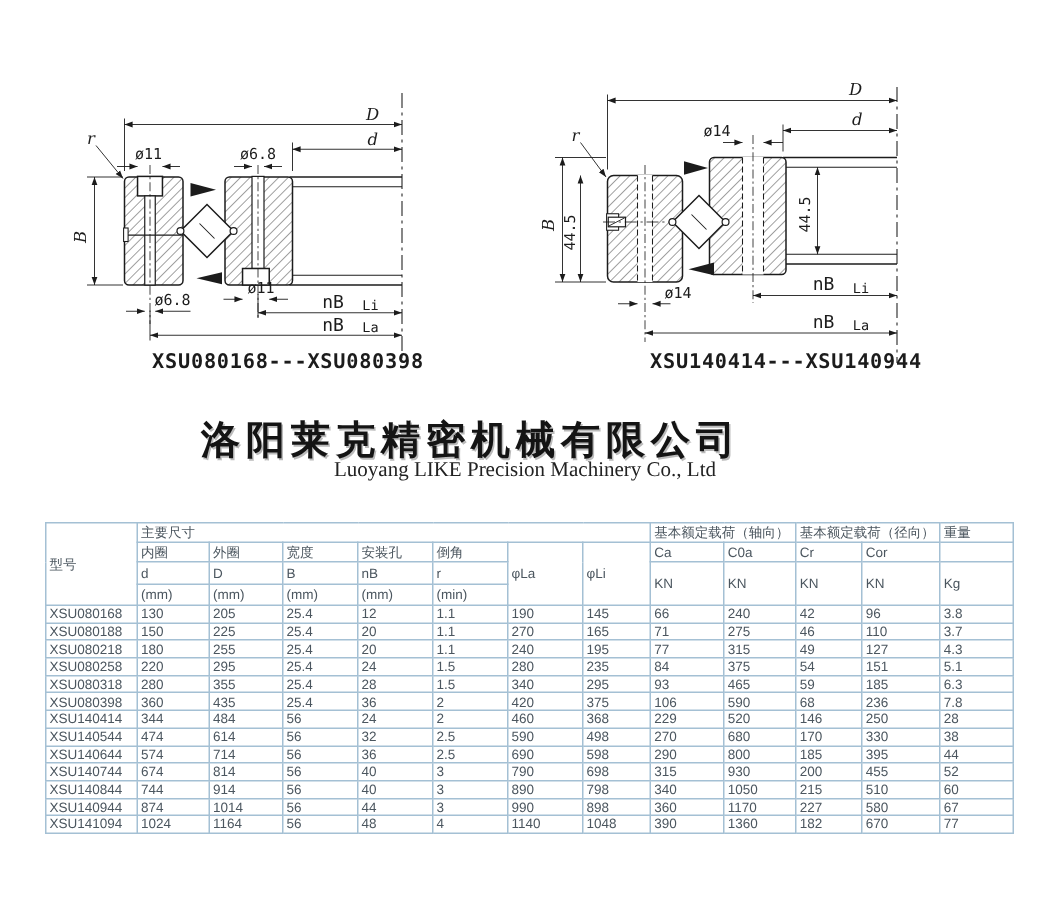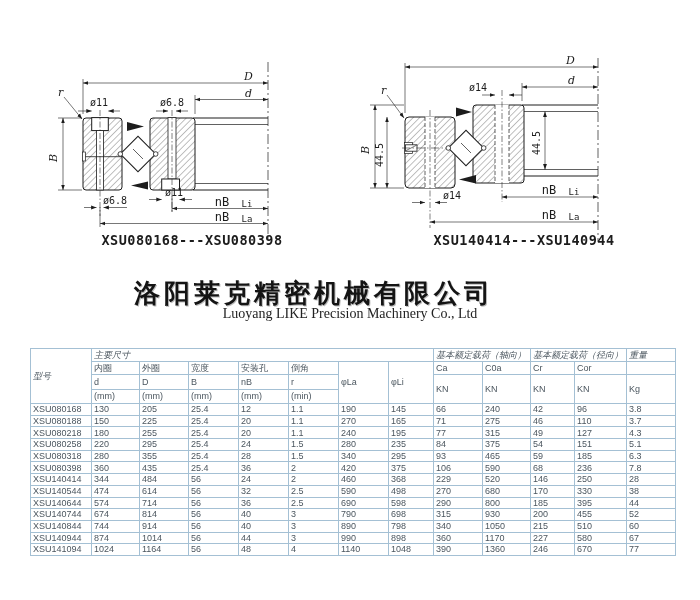--- a/index.html
+++ b/index.html
@@ -30,21 +30,21 @@
 
   table.spec{
     position:absolute;left:30px;top:348px;width:645px;
     border-collapse:collapse;table-layout:fixed;
     font-size:9px;color:#4b565f;background:#fff;
   }
   table.spec th,table.spec td{
     border:1px solid #a4c0d4;font-weight:normal;text-align:left;
     padding:0 2px;white-space:nowrap;overflow:hidden;line-height:1.15;
   }
-  table.spec thead tr.h1 th{height:12px;font-style:italic;}
+  table.spec thead tr.h1 th{height:12px;}
   table.spec thead tr.h2 th{height:12px;}
   table.spec thead tr.h3 th{height:14px;}
   table.spec thead tr.h4 th{height:13px;}
   table.spec tbody td{height:10.7px;}
 </style>
 </head>
 <body>
 
 <div class="drawing" id="draw-left">
 <svg width="320" height="252" viewBox="0 0 320 252">
@@ -480,18 +480,18 @@
         <td>XSU141094</td>
         <td>1024</td>
         <td>1164</td>
         <td>56</td>
         <td>48</td>
         <td>4</td>
         <td>1140</td>
         <td>1048</td>
         <td>390</td>
         <td>1360</td>
-        <td>246</td>
+        <td>182</td>
         <td>670</td>
         <td>77</td>
       </tr>
     </tbody>
 </table>
 
 </body></html>

